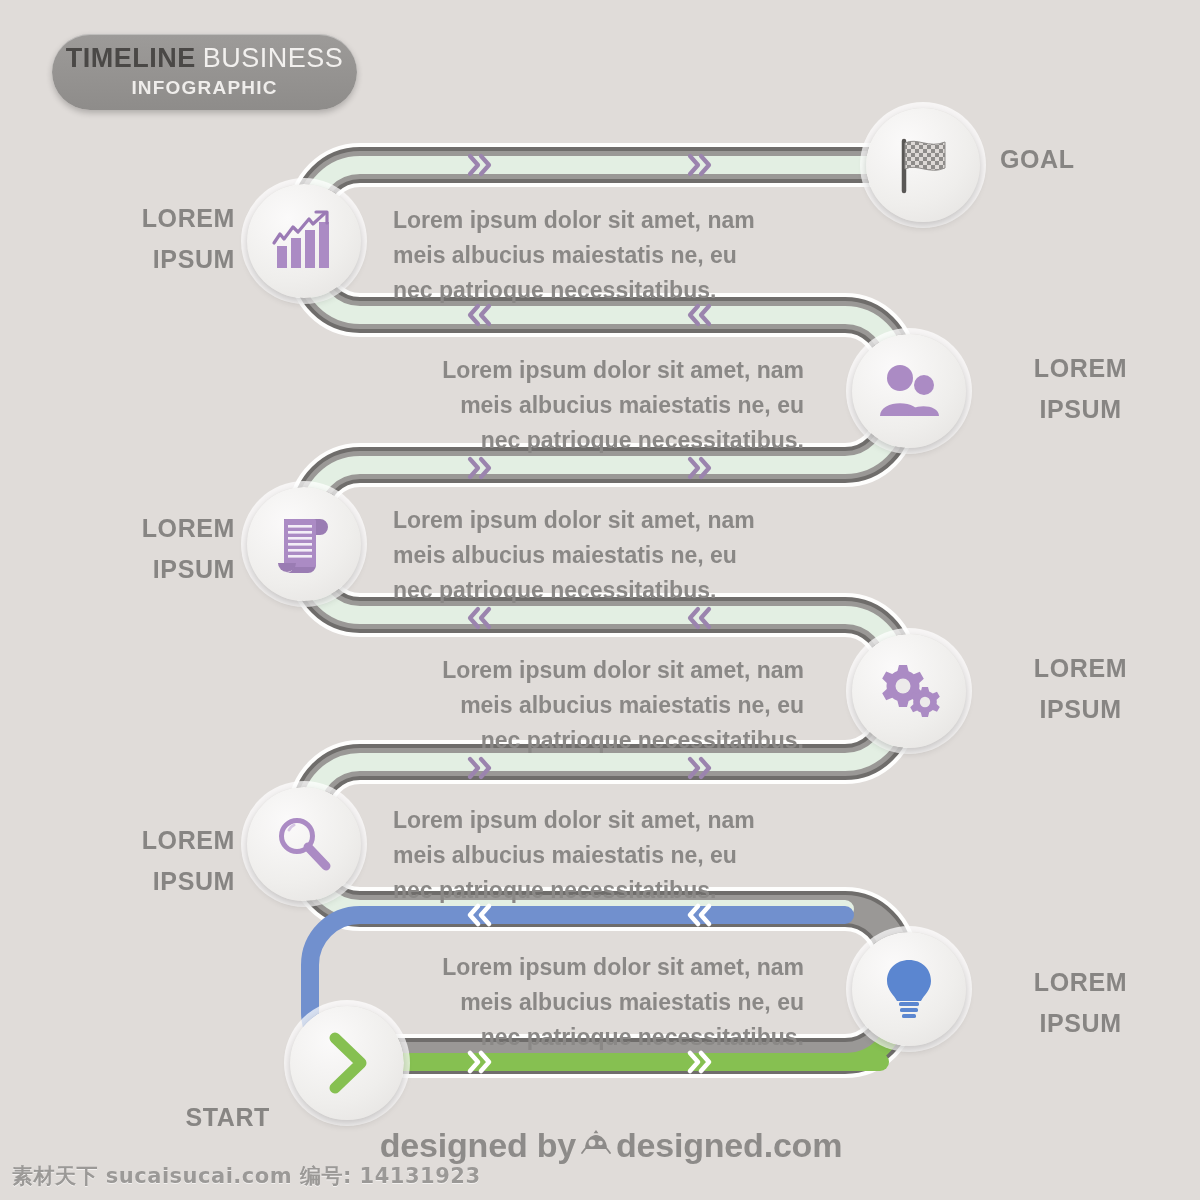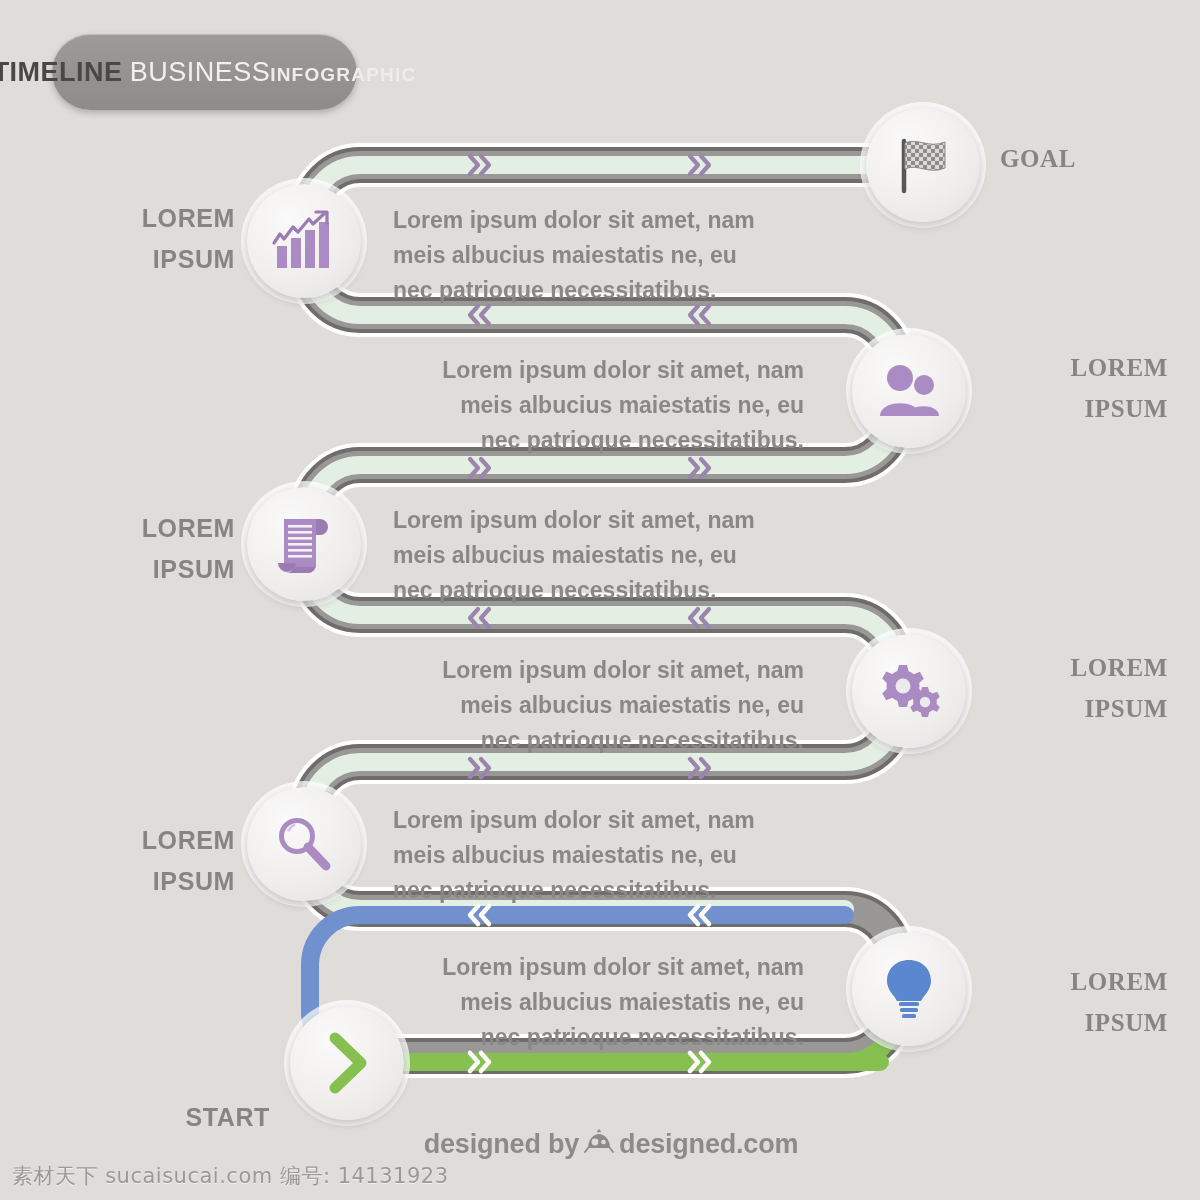--- a/index.html
+++ b/index.html
@@ -11,21 +11,21 @@
     position:relative;
   }
   #stage{position:absolute;inset:0;width:1200px;height:1200px;}
 
   
   .title-badge{
     position:absolute;left:52px;top:34px;width:305px;height:76px;
     border-radius:38px;
     background:linear-gradient(180deg,#9d9b99 0%,#8e8c8a 100%);
     box-shadow:0 3px 6px rgba(0,0,0,.22), inset 0 1px 0 rgba(255,255,255,.35);
-    display:flex;flex-direction:row;justify-content:center;align-items:center;
+    display:flex;flex-direction:column;justify-content:center;align-items:center;
   }
   .title-line1{font-size:27px;letter-spacing:.5px;line-height:1;white-space:nowrap;}
   .t-bold{font-weight:bold;color:#4a4846;}
   .t-light{font-weight:normal;color:#f2f0ee;margin-left:7px;}
   .title-line2{font-size:19px;font-weight:bold;color:#efedeb;letter-spacing:1.2px;margin-top:5px;}
 
   
   #roads{position:absolute;left:0;top:0;width:1200px;height:1200px;}
 
   
@@ -36,41 +36,41 @@
     display:flex;align-items:center;justify-content:center;
     z-index:6;
   }
   .node svg{display:block;}
 
   
   .side-label{
     position:absolute;color:#878583;font-weight:bold;
     font-size:25px;line-height:1.62;letter-spacing:.6px;z-index:5;
   }
-  .side-label.right{text-align:right;font-family:Liberation Serif, serif;}
+  .side-label.right{text-align:center;}
   .side-label.left{text-align:right;}
   .side-label .ln{display:block;}
 
   
   .para{
     position:absolute;color:#8a8886;font-weight:bold;
     font-size:23px;line-height:1.52;width:372px;z-index:5;
   }
   .para.r{text-align:right;}
 
   
   .freepik{
     position:absolute;left:0;right:0;top:1126px;text-align:center;
-    color:#8d8b89;font-size:27px;font-weight:bold;letter-spacing:-.2px;
+    color:#8d8b89;font-size:34px;font-weight:bold;letter-spacing:-.2px;
     display:flex;align-items:center;justify-content:center;gap:5px;padding-left:22px;
   }
   .freepik .fp-logo{display:inline-block;vertical-align:middle;}
   .watermark{
     position:absolute;left:12px;top:1162px;
-    color:#9b9997;font-size:21px;font-weight:normal;letter-spacing:.5px;
+    color:#9b9997;font-size:21px;font-weight:bold;letter-spacing:.5px;
     font-family:"DejaVu Sans", sans-serif;
     text-shadow:0 1px 0 rgba(255,255,255,.6);
   }
 </style>
 </head>
 <body>
 
 <div id="stage">
 
   <div class="title-badge">

